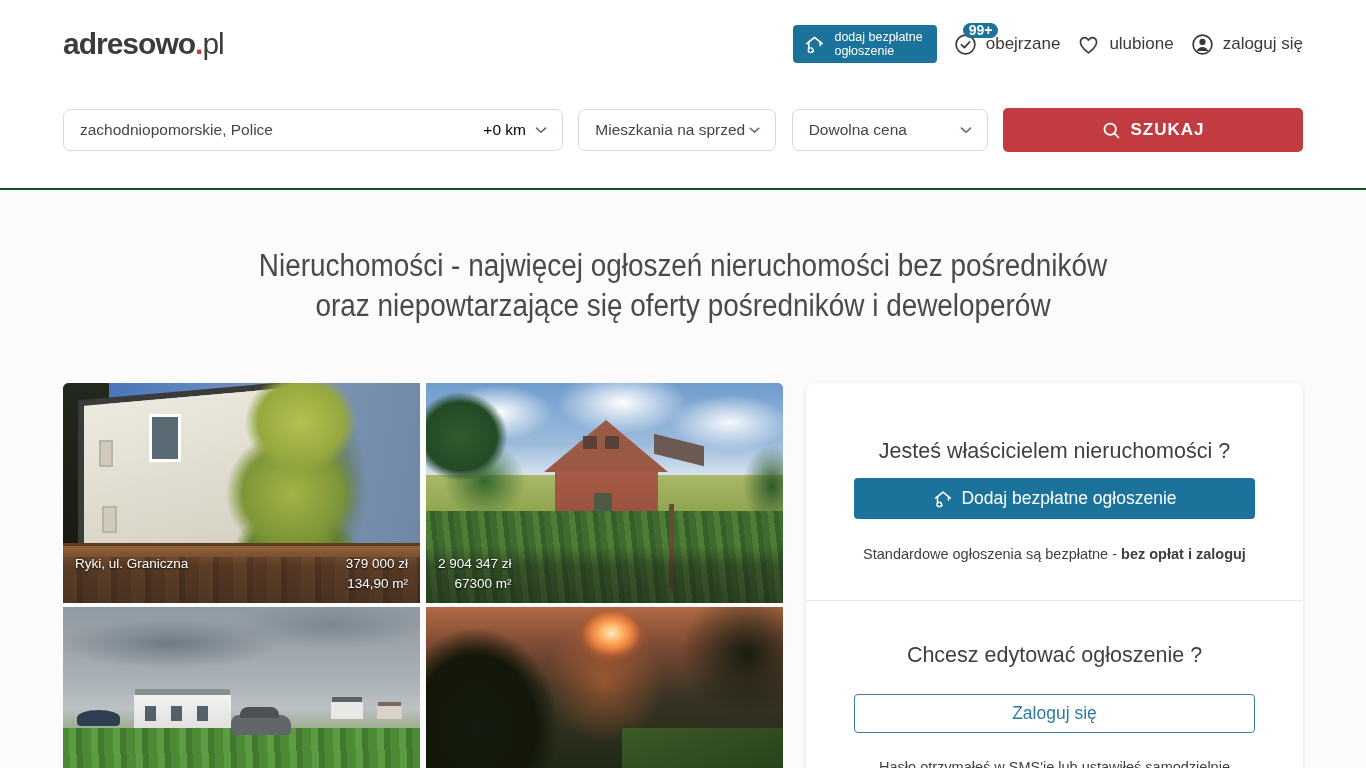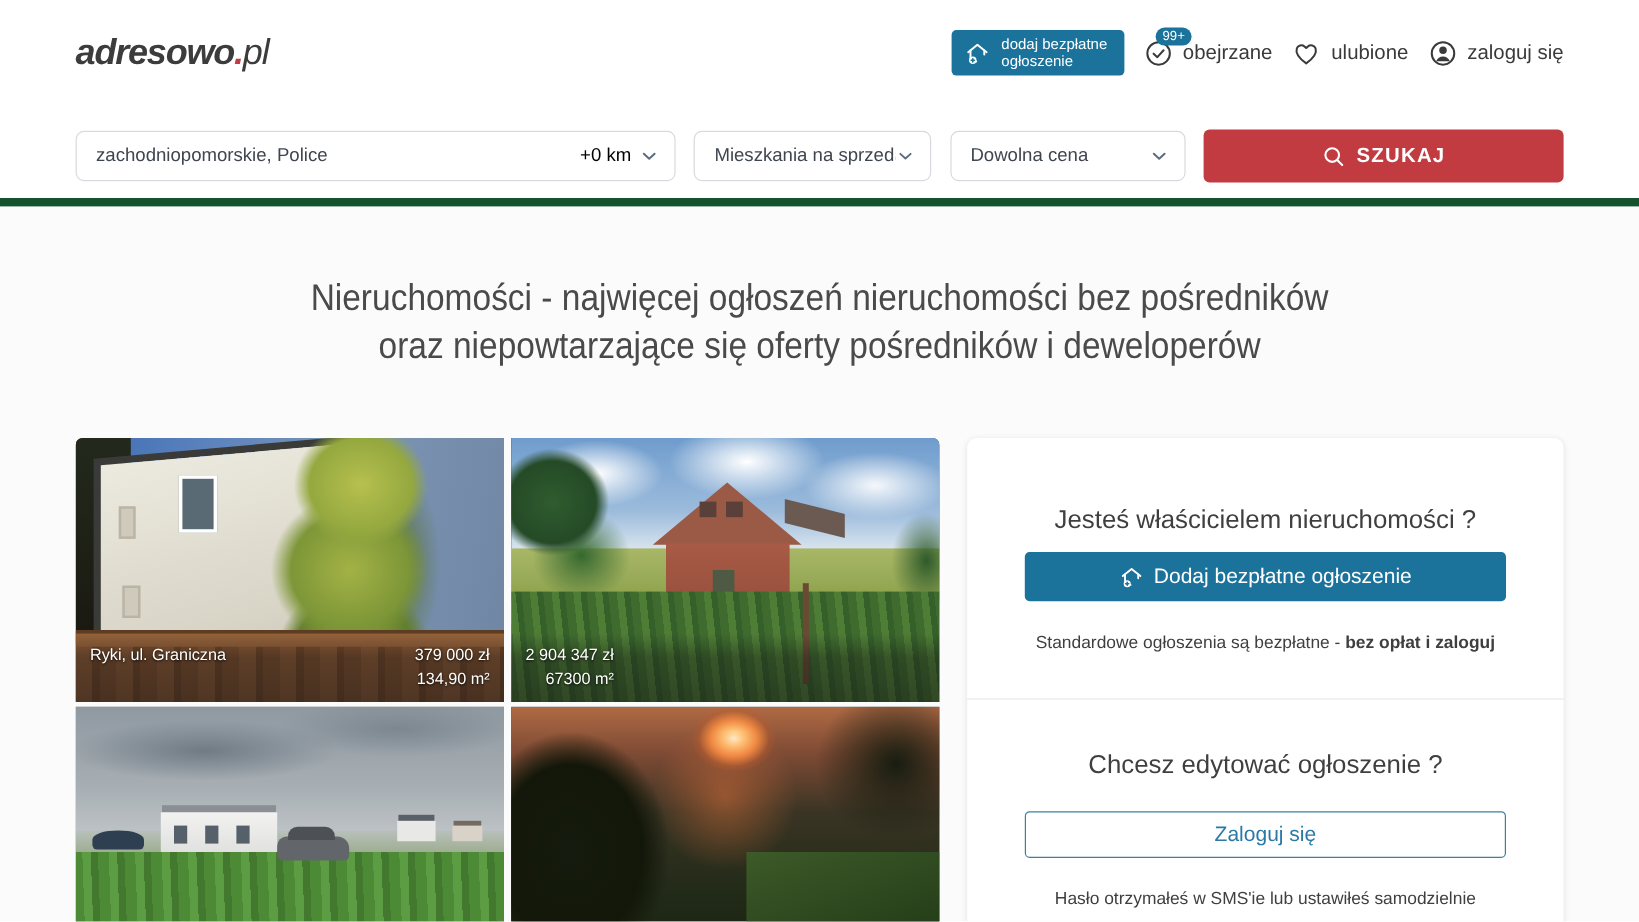--- a/index.html
+++ b/index.html
@@ -9,48 +9,48 @@
 
   
   header {
     background: #fff;
     height: 88px;
     display: flex;
     align-items: center;
     justify-content: space-between;
     padding: 0 63px;
   }
-  .logo { font-style: italic; font-size: 30px; letter-spacing: -1px; cursor: pointer; white-space: nowrap; }
+  .logo { font-size: 30px; letter-spacing: -1px; cursor: pointer; white-space: nowrap; }
   .logo-main { font-weight: 700; color: #3c3c3c; }
   .logo-dot  { font-weight: 700; color: #c13b40; }
   .logo-tld  { font-weight: 400; color: #3c3c3c; }
 
   .header-actions { display: flex; align-items: center; gap: 16px; }
   .btn-add {
     background: #1b739c; color: #fff; border: none; border-radius: 4px;
     display: flex; align-items: center; gap: 8px;
     padding: 6px 14px 6px 10px; height: 38px; cursor: pointer;
     font-family: "Liberation Sans", sans-serif;
   }
   .btn-add-text { display: flex; flex-direction: column; align-items: flex-start; font-size: 12.5px; line-height: 14px; }
   .h-item { display: flex; align-items: center; gap: 8px; font-size: 17px; color: #3a3a3a; cursor: pointer; }
   .icon-wrap { position: relative; display: inline-flex; }
   .icon-wrap svg { display: block; }
   .badge {
     position: absolute; top: -9px; left: 10px;
-    background: #1b739c; color: #fff; font-size: 11px; font-weight: 400;
+    background: #1b739c; color: #fff; font-size: 14px; font-weight: 700;
     padding: 2px 6px; border-radius: 9px; line-height: 11px;
   }
 
   
   .search-row {
     background: #fff;
-    padding: 20px 63px 13px 63px;
+    padding: 20px 63px 36px 63px;
     display: flex; justify-content: space-between; align-items: center;
-    border-bottom: 7px solid #14532d;
+    border-bottom: 2px solid #14532d;
   }
   .field {
     height: 42px; border: 1px solid #d7dade; border-radius: 7px; background: #fff;
     display: flex; align-items: center; padding: 0 12px 0 16px;
     font-size: 15.5px; color: #3f4650; cursor: pointer;
   }
   .field.location { width: 500px; justify-content: space-between; cursor: text; }
   .radius { display: flex; align-items: center; gap: 6px; color: #000000; }
   .field.cat { width: 198px; justify-content: space-between; }
   .field.price { width: 196px; justify-content: space-between; }

